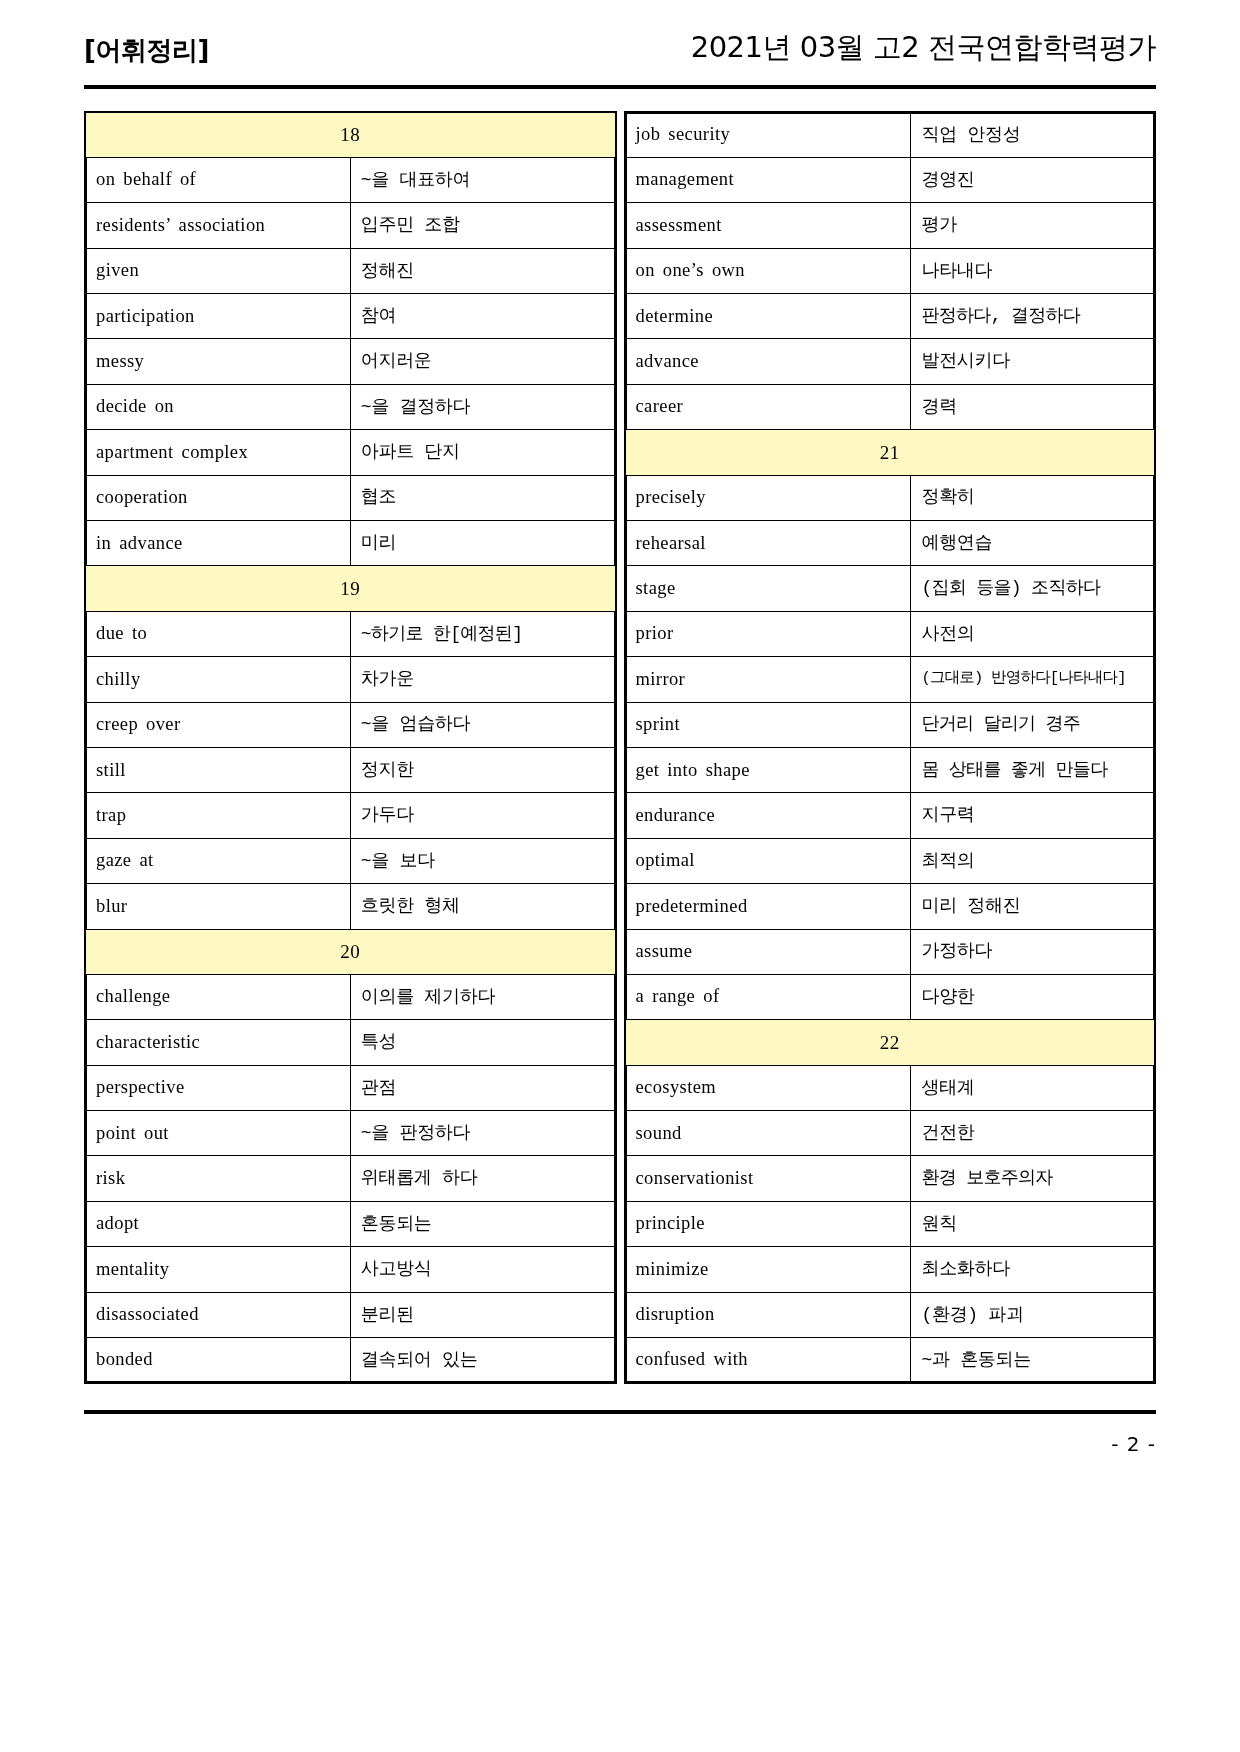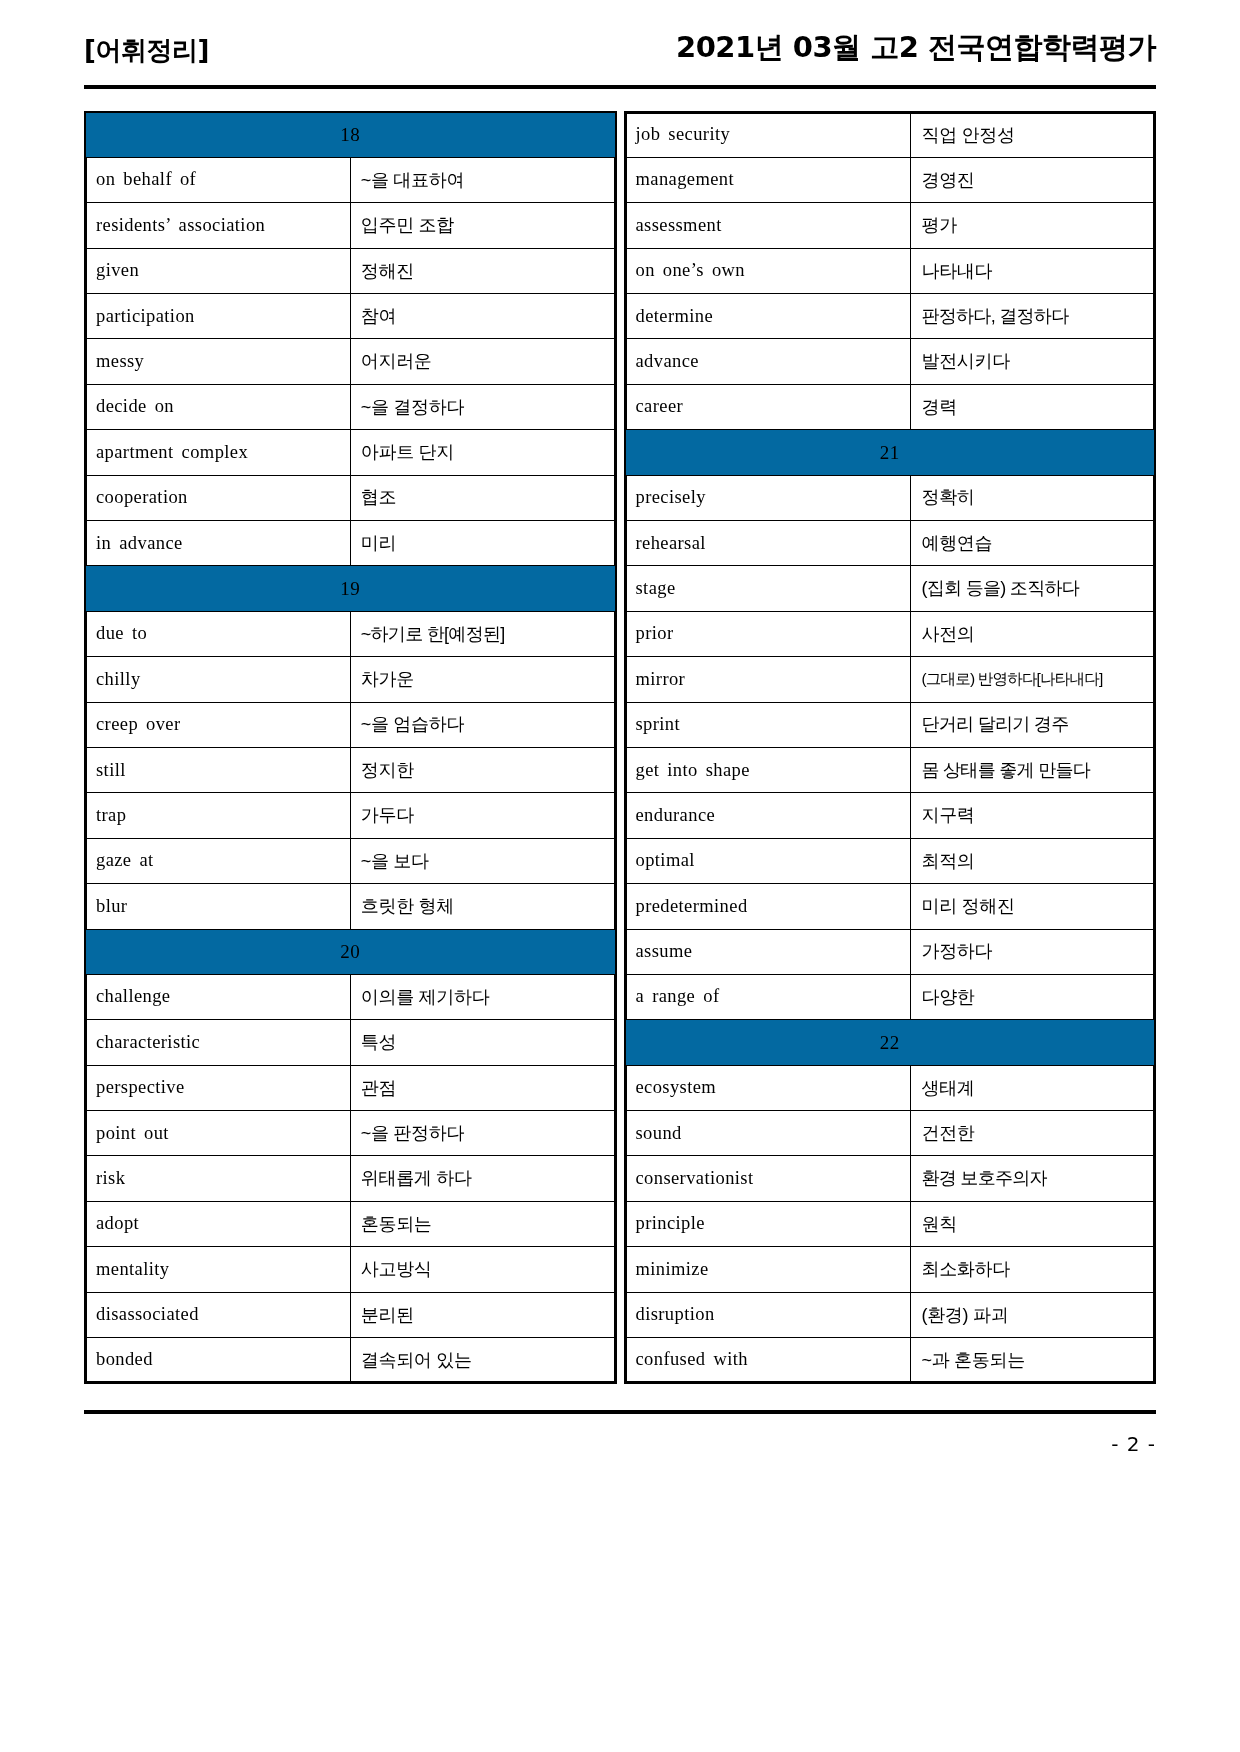--- a/index.html
+++ b/index.html
@@ -35,21 +35,21 @@
   }
   .header-left {
     font-family: "DejaVu Sans", "Liberation Sans", sans-serif;
     font-weight: bold;
     font-size: 26px;
     letter-spacing: -0.5px;
     white-space: nowrap;
   }
   .header-right {
     font-family: "DejaVu Sans", "Liberation Sans", sans-serif;
-    font-weight: bold;
+    font-weight: normal;
     font-size: 29px;
     letter-spacing: -0.5px;
     white-space: nowrap;
   }
 
   .rule-top {
     margin: 17px 84px 0 84px;
     border-top: 3px solid #000;
     border-bottom: 1.5px solid #000;
     height: 3px;
@@ -84,34 +84,34 @@
     white-space: nowrap;
   }
   .half td.term {
     width: 54%;
     font-family: "Liberation Serif", "DejaVu Serif", serif;
     letter-spacing: 0.4px;
     word-spacing: 3px;
   }
   .half td.meaning {
     width: 46%;
-    font-family: Liberation Sans, sans-serif;
+    font-family: Liberation Mono, monospace;
     font-size: 18px;
     letter-spacing: -0.3px;
   }
   .half td.meaning.tight {
     font-size: 15.5px;
     letter-spacing: -0.8px;
   }
   .half td.meaning.semi {
     font-size: 18px;
     letter-spacing: -0.7px;
   }
   .half td.section {
-    background: #0369a1;
+    background: #fef9c3;
     text-align: center;
     font-family: "Liberation Serif", "DejaVu Serif", serif;
     font-size: 19px;
     letter-spacing: 0.5px;
   }
   
   .half {
     box-shadow: 0 0 0 1px #000 inset;
   }
 

